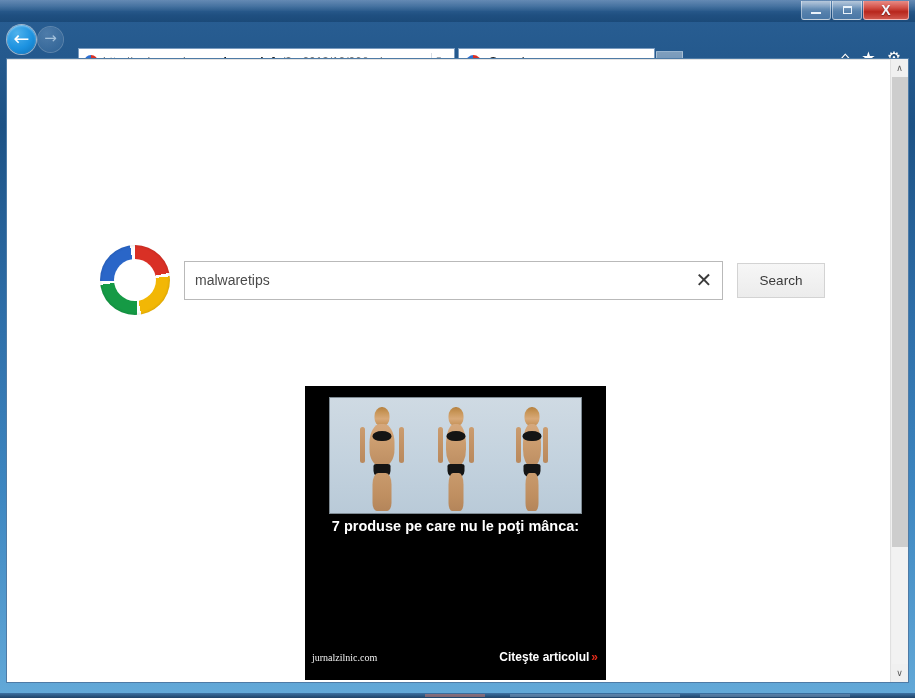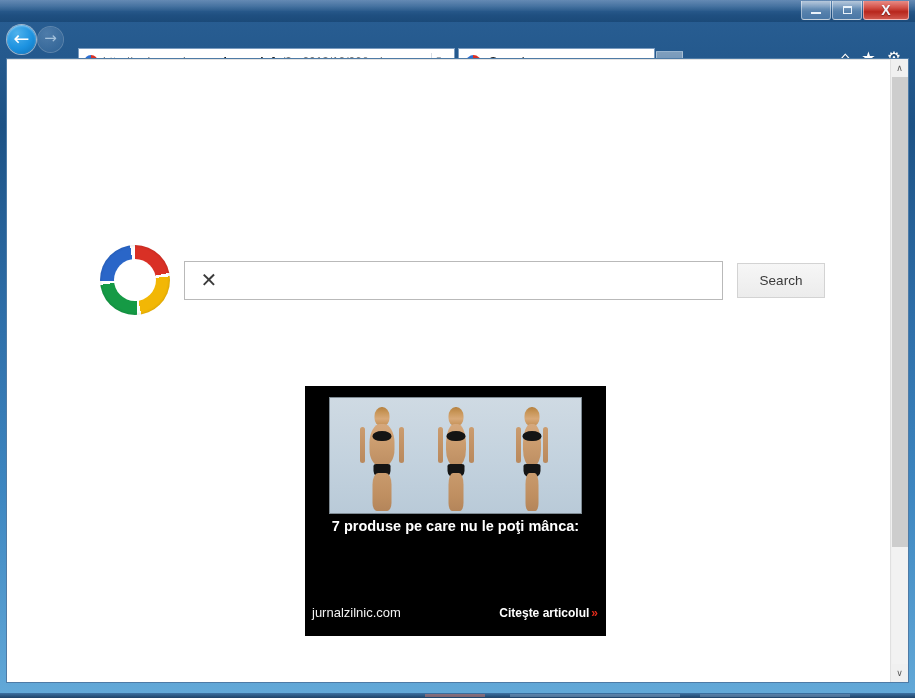--- a/index.html
+++ b/index.html
@@ -360,21 +360,21 @@
     font-family: "Liberation Sans", sans-serif;
     cursor: pointer;
   }
 
   
   .adbanner {
     position: absolute;
     left: 298px;
     top: 327px;
     width: 301px;
-    height: 250px;
+    height: 294px;
     background: #000000;
     overflow: hidden;
     cursor: pointer;
   }
   .ad-image {
     position: absolute;
     left: 24px; top: 11px;
     width: 253px;
     height: 117px;
     background: linear-gradient(180deg, #cfdae3 0%, #c3d2de 55%, #b9cad8 100%);
@@ -467,23 +467,23 @@
   .ad-footer {
     position: absolute;
     left: 0; bottom: 16px;
     width: 301px;
     padding: 0 8px 0 7px;
     display: flex;
     justify-content: space-between;
     align-items: baseline;
   }
   .ad-domain {
-    font-size: 13px;
+    font-size: 10px;
     color: #f2f2f2;
-    font-family: Liberation Sans, sans-serif;
+    font-family: Liberation Serif, serif;
   }
   .ad-cta {
     font-size: 12px;
     font-weight: bold;
     color: #ffffff;
     font-family: "Liberation Sans", sans-serif;
     text-align: center;
   }
   .ad-cta .chev {
     color: #e02b1b;
@@ -608,20 +608,21 @@
 
   <div class="viewport">
 
     <div class="pagecontent">
       <div class="content-topline"></div>
 
       <div class="searchrow">
         <div class="logo"></div>
 
         <div class="searchfield">
+          <input type="text" value="malwaretips" placeholder="" style="">
           <span class="clear-x">✕</span>
         </div>
 
         <button class="searchbtn">Search</button>
       </div>
 
       <div class="adbanner">
         <div class="ad-image">
           <div class="figure f1">
             <div class="head"></div>

